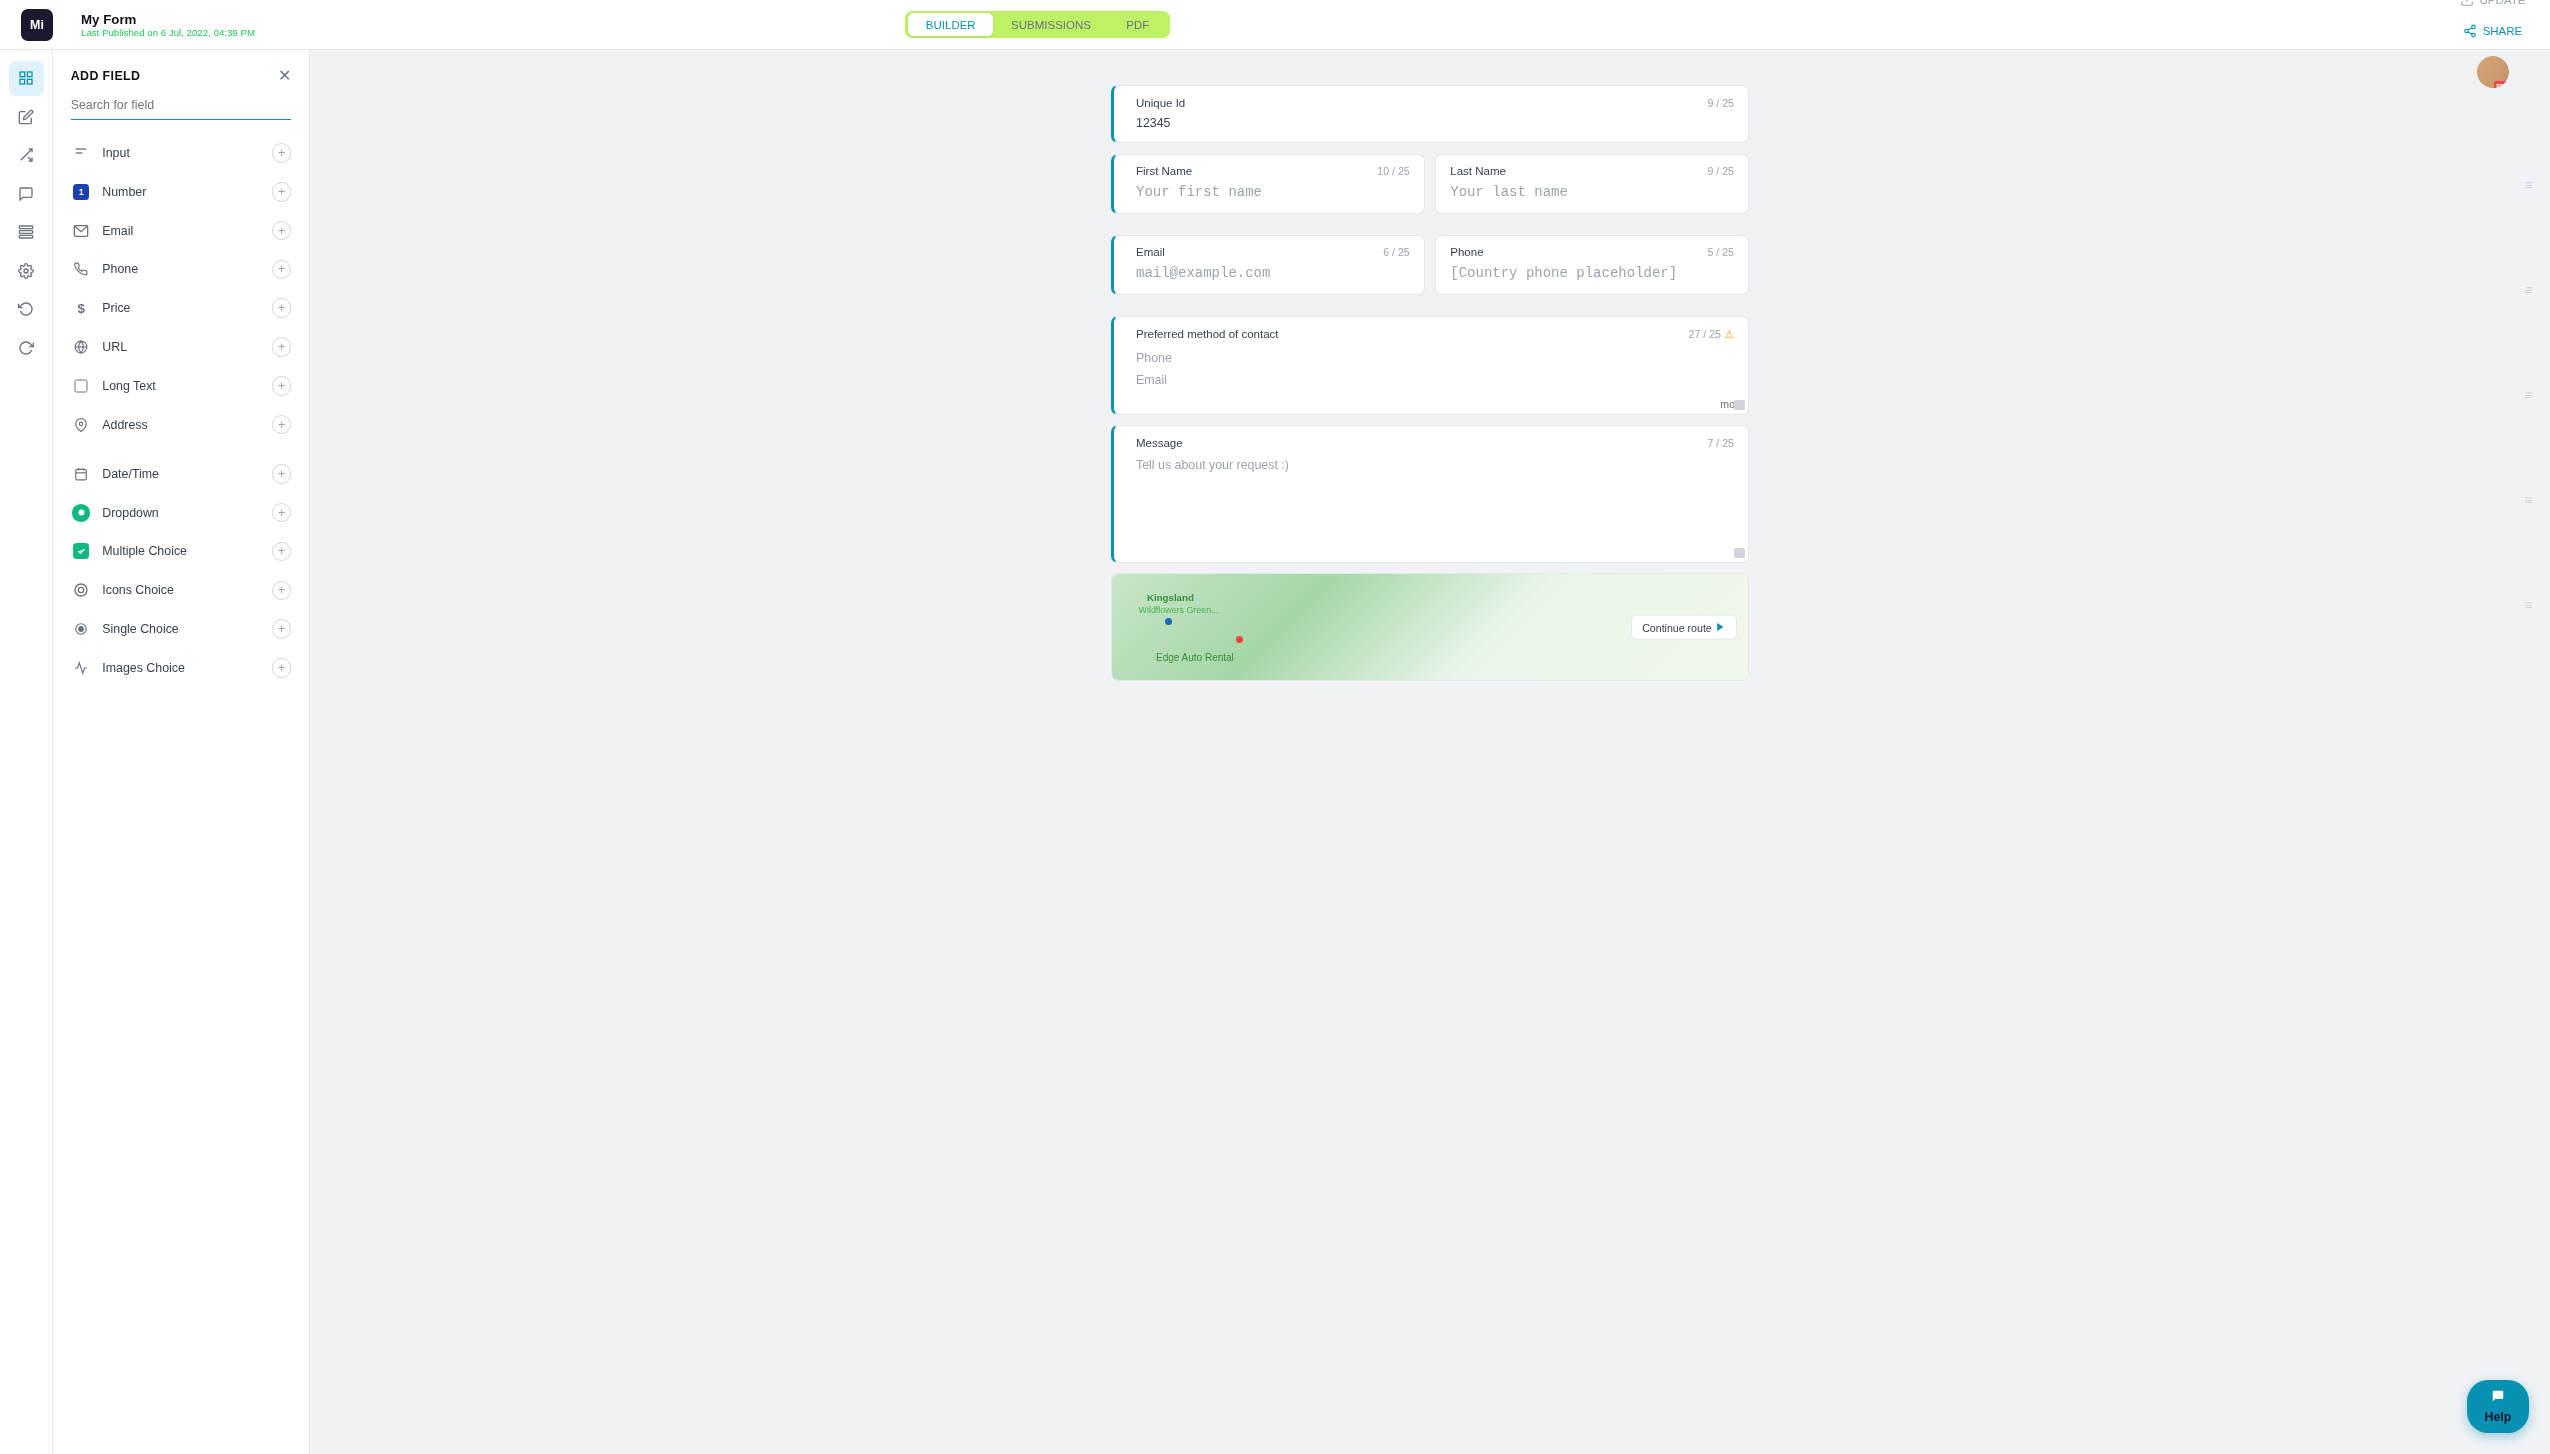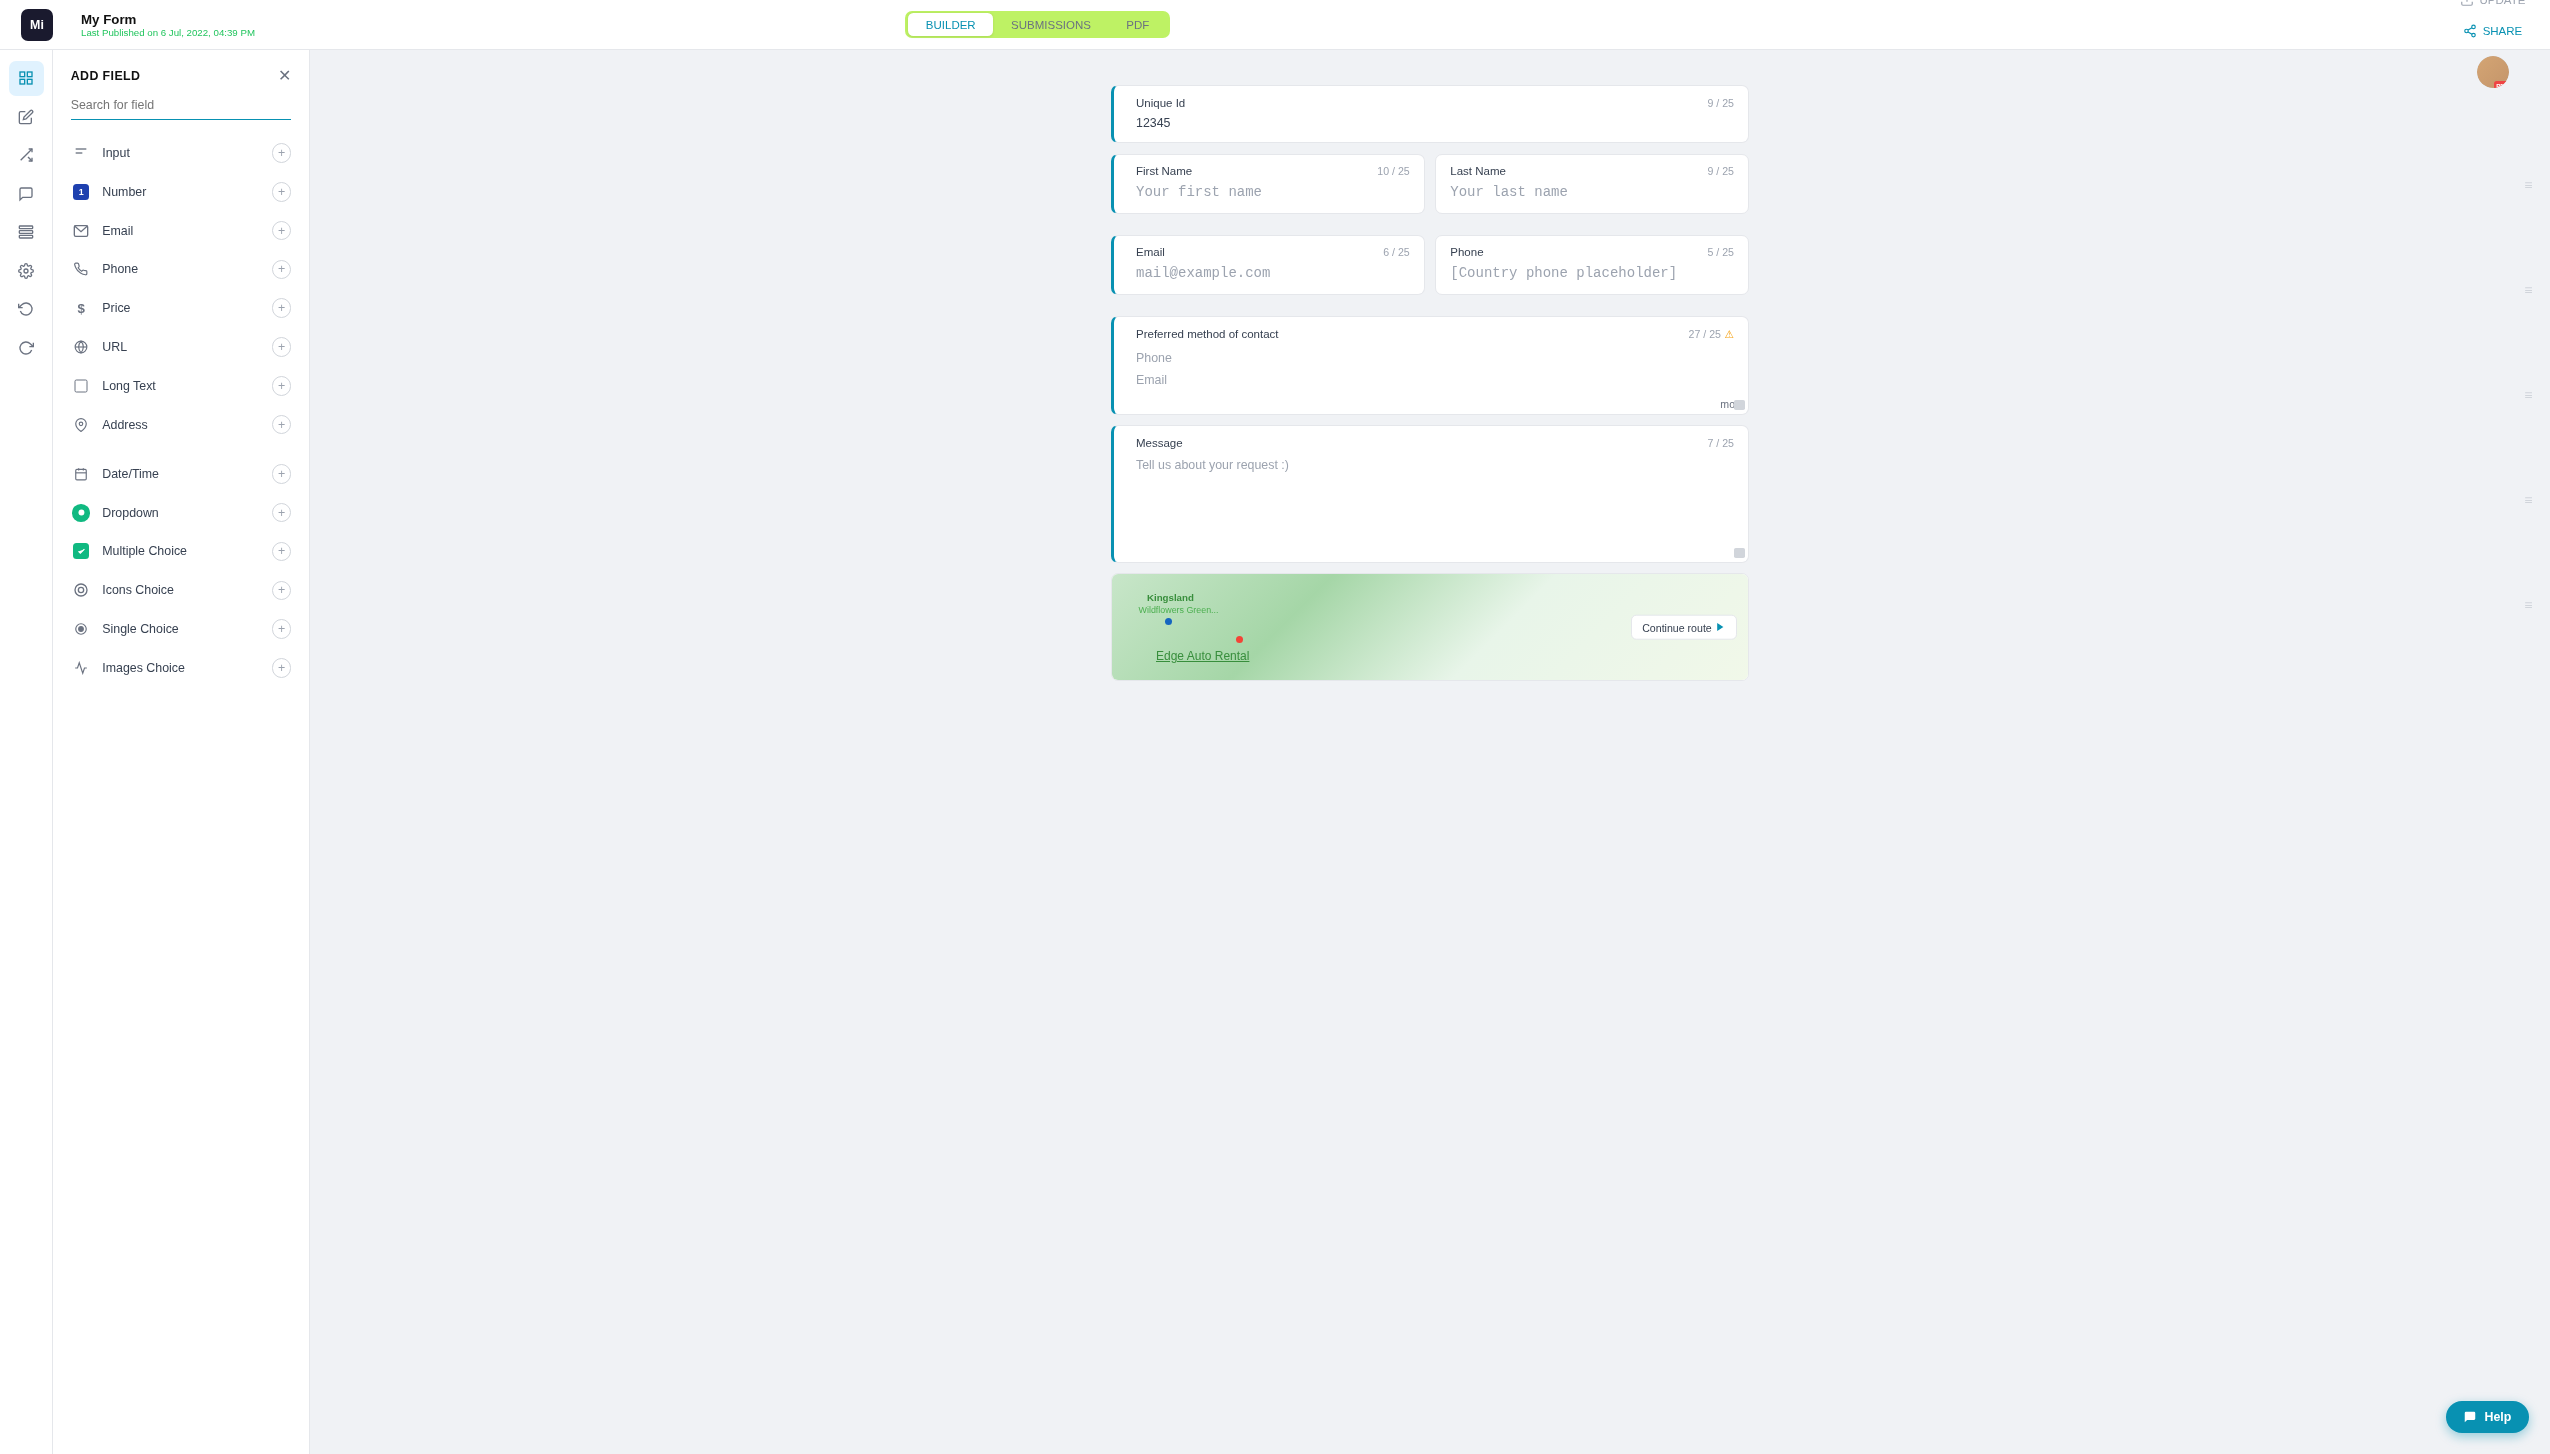--- a/index.html
+++ b/index.html
@@ -67,21 +67,21 @@
     .preferred-more { font-size: 10.6px; color: #6b7280; text-align: right; padding-right: 3.5px; padding-bottom: 3.5px; }
     .field-card-relative { position: relative; }
 
     
     .map-card { background: #fff; border: 0.9px solid #e5e7eb; border-radius: 7px; overflow: hidden; margin-bottom: 10.6px; }
     .map-header { display: flex; justify-content: space-between; align-items: center; padding: 10.6px 14px; }
     .map-area { height: 106px; background: linear-gradient(135deg, #c8e6c9 0%, #a5d6a7 30%, #e8f5e9 60%, #f1f8e9 100%); position: relative; display: flex; align-items: center; justify-content: center; }
     .map-continue-btn { position: absolute; right: 10.6px; top: 50%; transform: translateY(-50%); background: white; border: 0.9px solid #e5e7eb; border-radius: 5.3px; padding: 5.3px 10.6px; font-size: 10.6px; color: #374151; display: flex; align-items: center; gap: 3.5px; cursor: pointer; }
 
     
-    .help-btn { position: fixed; bottom: 21px; right: 21px; background: #0891b2; color: #ffffff; border-radius: 21px; padding: 8.9px 17.7px; font-size: 12.4px; font-weight: 600; display: flex; align-items: center; gap: 7px; cursor: pointer; box-shadow: 0 3.5px 10.6px rgba(8,145,178,0.4); }
+    .help-btn { position: fixed; bottom: 21px; right: 21px; background: #0891b2; color: #0f172a; border-radius: 21px; padding: 8.9px 17.7px; font-size: 12.4px; font-weight: 600; display: flex; align-items: center; gap: 7px; cursor: pointer; box-shadow: 0 3.5px 10.6px rgba(8,145,178,0.4); flex-direction: column; }
 
     
     .panel-scroll-container { flex: 1; overflow-y: auto; position: relative; }
     .panel-scroll-container::-webkit-scrollbar { width: 3.5px; }
     .panel-scroll-container::-webkit-scrollbar-track { background: #f1f1f1; }
     .panel-scroll-container::-webkit-scrollbar-thumb { background: #d1d5db; border-radius: 1.8px; }
 
     
     svg { display: block; }
   </style>
@@ -452,21 +452,21 @@
         <div class="textarea-field">
           <span style="color:#9ca3af;font-size:12.4px;">Tell us about your request :)</span>
         </div>
         <div style="position:absolute;bottom:3.5px;right:3.5px;width:10.6px;height:10.6px;background:#d1d5db;border-radius:1.8px;"></div>
       </div>
 
       <div class="map-card">
         <div class="map-area">
           <div style="position:absolute;top:17.7px;left:35px;font-size:9.7px;color:#388e3c;font-weight:600;">Kingsland</div>
           <div style="position:absolute;top:31px;left:26.6px;font-size:8.9px;color:#4caf50;">Wildflowers Green...</div>
-          <div style="position:absolute;bottom:17.7px;left:44px;font-size:12px;color:#388e3c;text-decoration:underline;">Edge Auto Rental</div>
+          <div style="position:absolute;bottom:17.7px;left:44px;font-size:10px;color:#388e3c;">Edge Auto Rental</div>
           <div style="width:7px;height:7px;background:#1565c0;border-radius:50%;position:absolute;left:53px;top:44px;"></div>
           <div style="width:7px;height:7px;background:#f44336;border-radius:50%;position:absolute;left:124px;top:62px;"></div>
           <div class="map-continue-btn">
             <span>Continue route</span>
             <svg width="10.6" height="10.6" viewBox="0 0 24 24" fill="#0891b2">
                 <polygon points="5 3 19 12 5 21 5 3"></polygon>
               </svg>
           </div>
         </div>
       </div>

